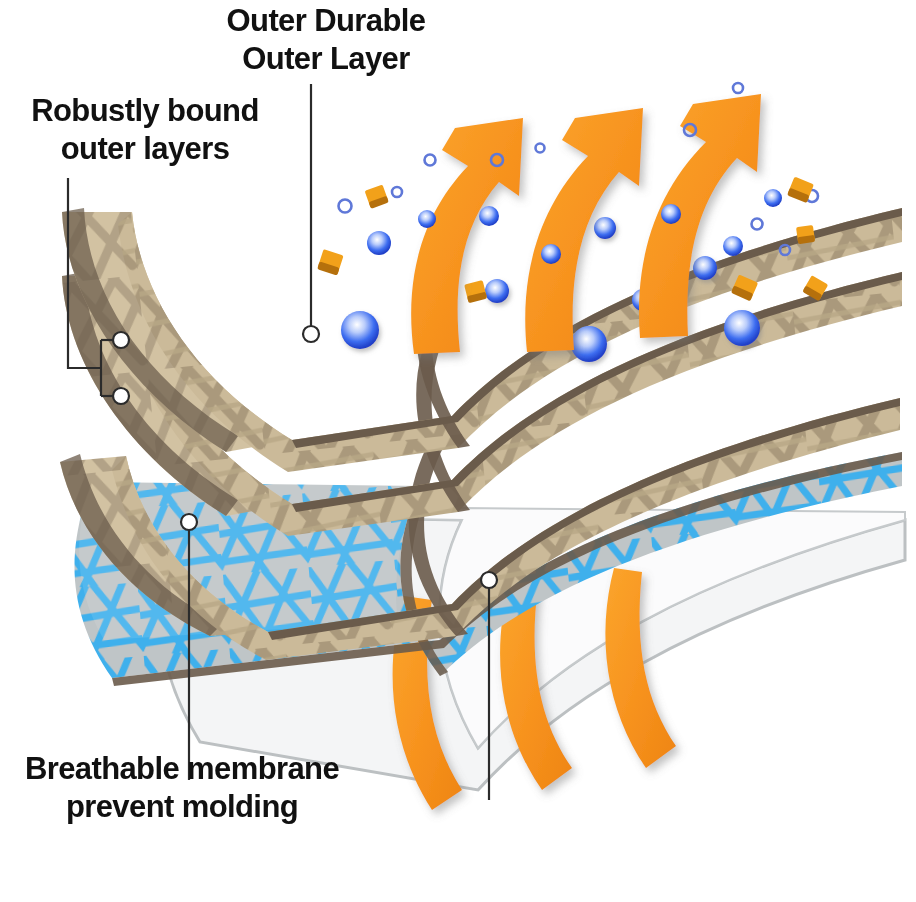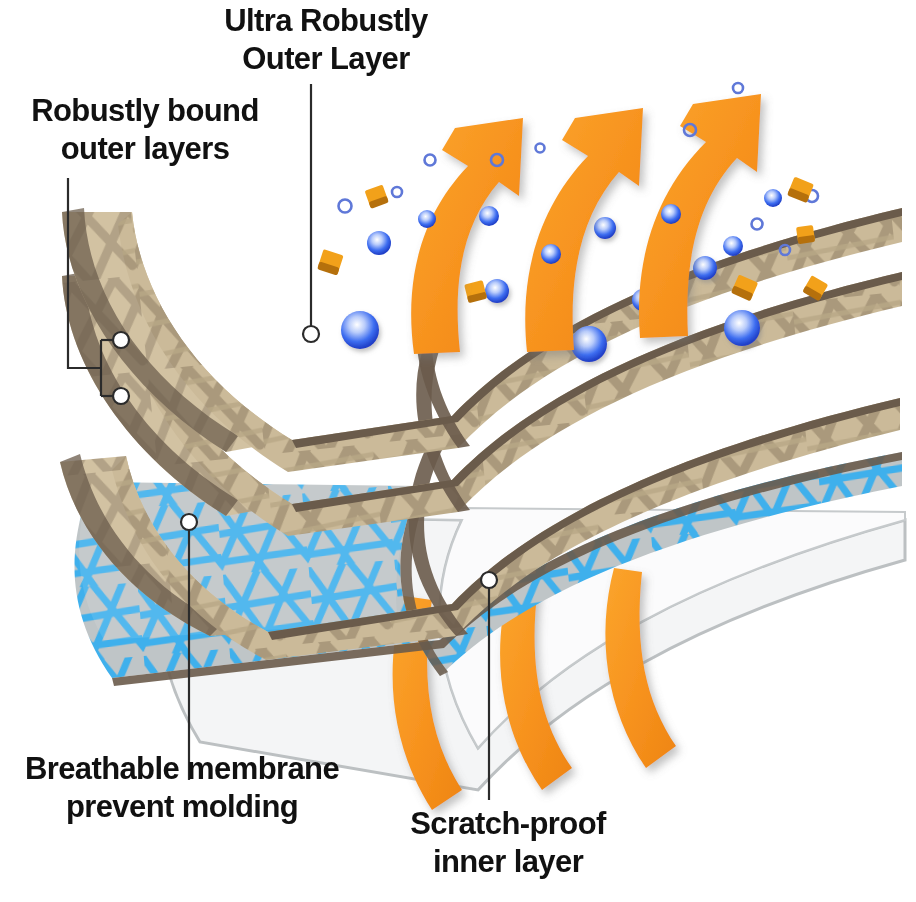--- a/index.html
+++ b/index.html
@@ -291,25 +291,23 @@
       <circle cx="121" cy="396" r="8" fill="#ffffff" stroke="#2b2b2b" stroke-width="2.2"></circle>
 
       <path d="M189,780 L189,530"></path>
       <circle cx="189" cy="522" r="8" fill="#ffffff" stroke="#2b2b2b" stroke-width="2.2"></circle>
 
       <path d="M489,800 L489,588"></path>
       <circle cx="489" cy="580" r="8" fill="#ffffff" stroke="#2b2b2b" stroke-width="2.2"></circle>
     </g>
   </svg>
 
-  <div class="lbl" id="lbl-outer">Ultra Robustly
+  <div class="lbl" id="lbl-outer">Outer Durable
 Outer Layer</div>
 
   <div class="lbl" id="lbl-bound">Robustly bound
 outer layers</div>
 
   <div class="lbl" id="lbl-membrane">Breathable membrane
 prevent molding</div>
 
-  <div class="lbl" id="lbl-scratch">Scratch-proof
-inner layer</div>
 
 </div>
 
 </body></html>

